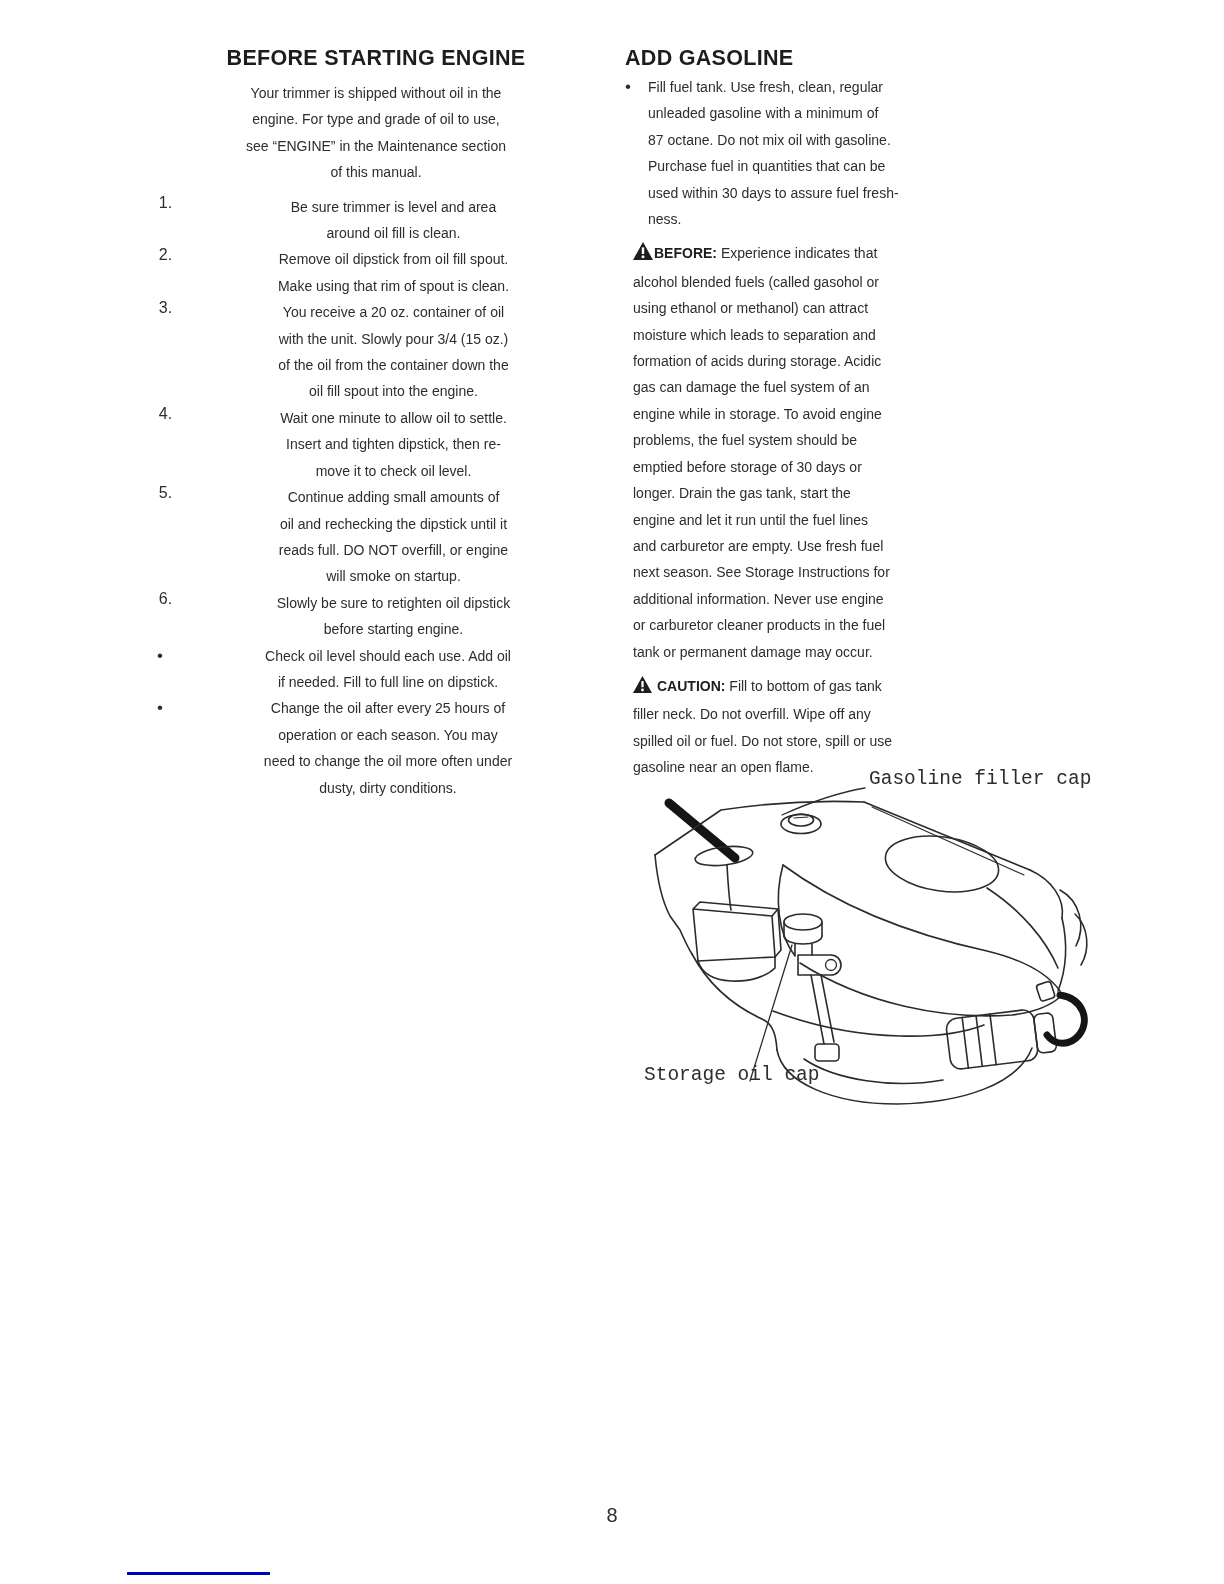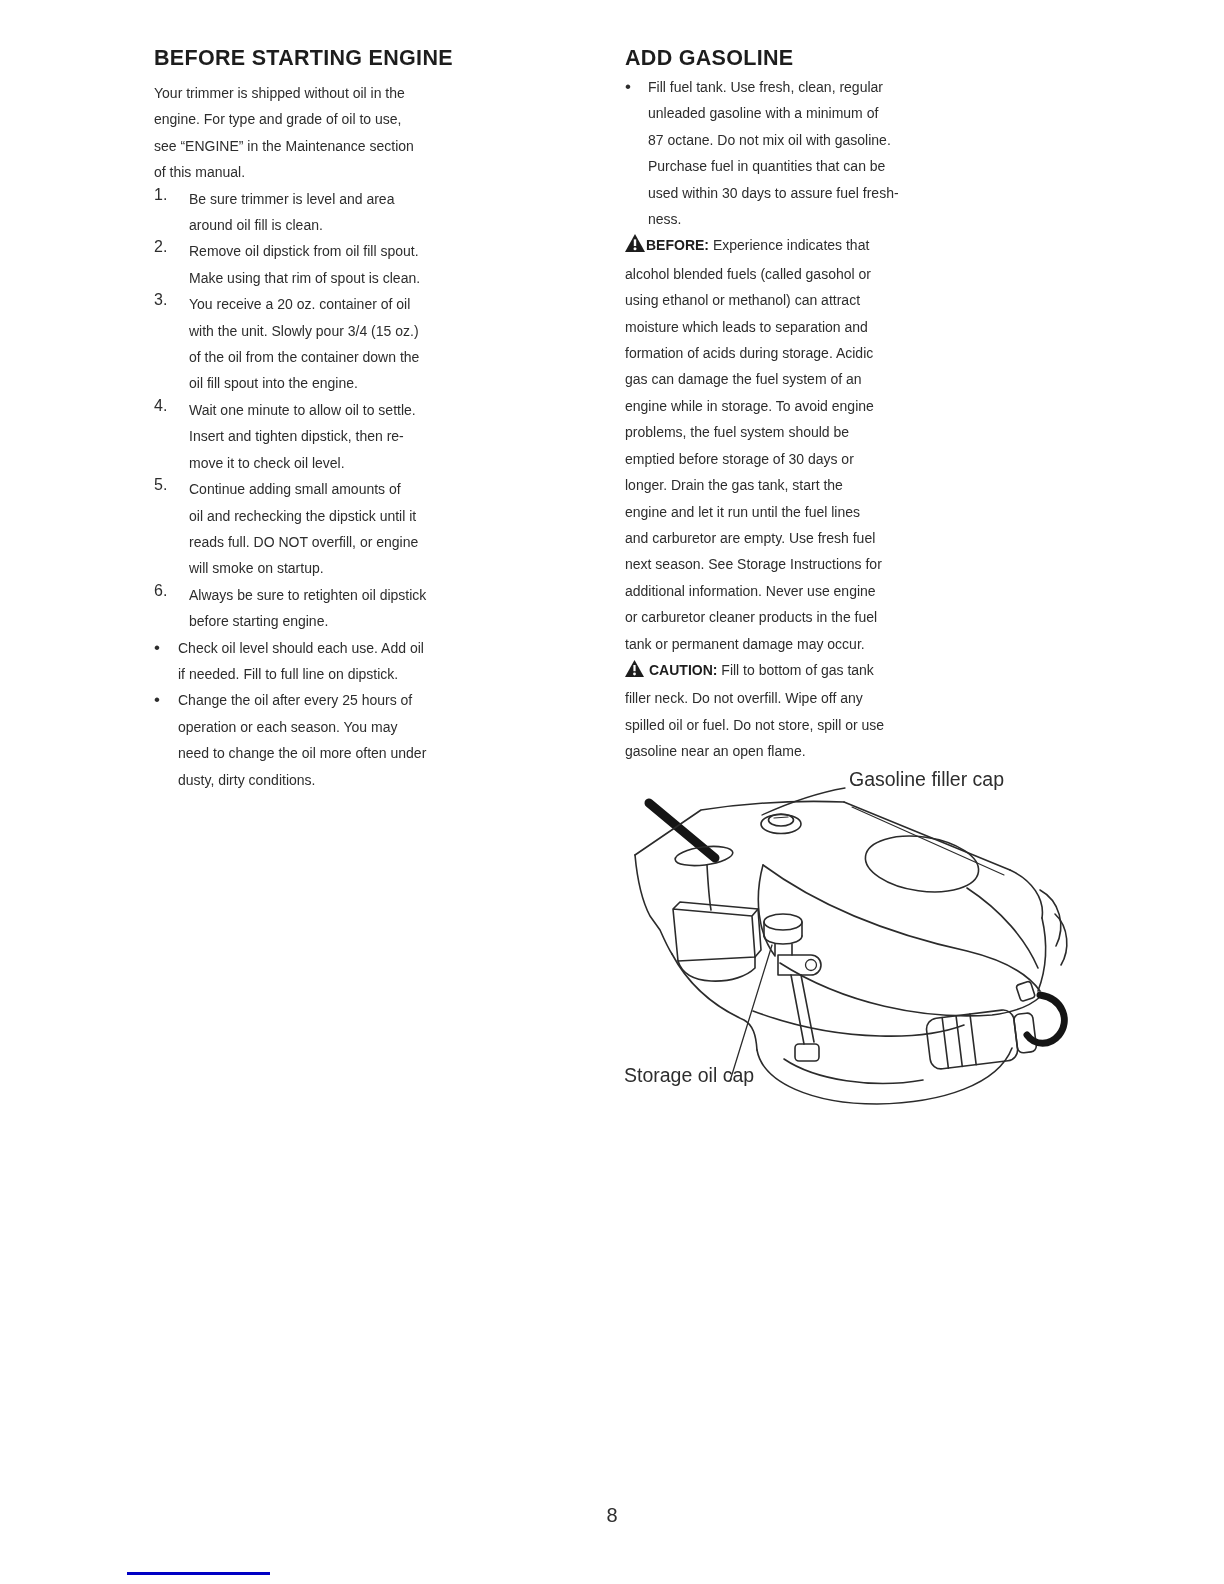--- a/index.html
+++ b/index.html
@@ -2,38 +2,38 @@
 <html><head>
 <meta charset="utf-8">
 <style>
   html,body{margin:0;padding:0;}
   body{
     width:1224px;height:1584px;position:relative;background:#ffffff;
     font-family:"Liberation Sans","DejaVu Sans",sans-serif;
     color:#2d2d2d;overflow:hidden;
   }
   .col{position:absolute;top:42px;}
-  .col-left{left:154px;width:456px;}
+  .col-left{left:148px;width:456px;text-align:center;}
   .col-right{left:625px;width:452px;}
   h1,h2{font-size:21.5px;line-height:30px;margin:0;color:#1d1d1d;letter-spacing:.3px;font-weight:bold;}
   h1{line-height:32px;}
   .para,.item-text,.bul-text{font-size:14px;line-height:26.4px;}
   .pre{white-space:pre-line;}
-  .para{margin:0;}
+  .para{margin:8px;}
   .intro{margin-top:6px;}
   .num-item{display:flex;}
   .num{flex:none;width:35px;}
   .bul-item{display:flex;}
   .bul{flex:none;width:24px;font-size:17px;line-height:26.4px;}
   .col-right .bul{width:23px;}
   .item-text,.bul-text{flex:1;}
   strong{color:#1d1d1d;}
   .tri-icon{display:inline-block;vertical-align:-2px;margin-right:5px;}
   .tri-icon.tight{margin-right:1px;}
-  .figure{position:absolute;left:612px;top:758px;width:464px;height:352px;}
+  .figure{position:absolute;left:632px;top:758px;width:464px;height:352px;font-family:Liberation Mono, monospace;}
   .fig-label{position:absolute;font-size:19.5px;color:#2d2d2d;white-space:nowrap;}
   .fig-label-gas{left:237px;top:10px;}
   .fig-label-oil{left:12px;top:306px;}
   .fig-svg{position:absolute;left:0;top:0;}
   .page-number{position:absolute;left:0;top:1504px;width:1224px;text-align:center;font-size:20px;color:#2d2d2d;}
   .footer-line{position:absolute;left:127px;top:1572px;width:143px;height:3px;}
 </style>
 </head>
 <body>
 
@@ -71,21 +71,21 @@
       </div>
       <div class="num-item">
         <span class="num">5.</span>
         <span class="item-text pre">Continue adding small amounts of
 oil and rechecking the dipstick until it
 reads full.  DO NOT overfill, or engine
 will smoke on startup.</span>
       </div>
       <div class="num-item">
         <span class="num">6.</span>
-        <span class="item-text pre">Always be sure to retighten oil dipstick
+        <span class="item-text pre">Slowly be sure to retighten oil dipstick
 before starting engine.</span>
       </div>
     </div>
     <div>
       <div class="bul-item">
         <span class="bul">•</span>
         <span class="bul-text pre">Check oil level should each use.  Add oil
 if needed.  Fill to full line on dipstick.</span>
       </div>
       <div class="bul-item">

